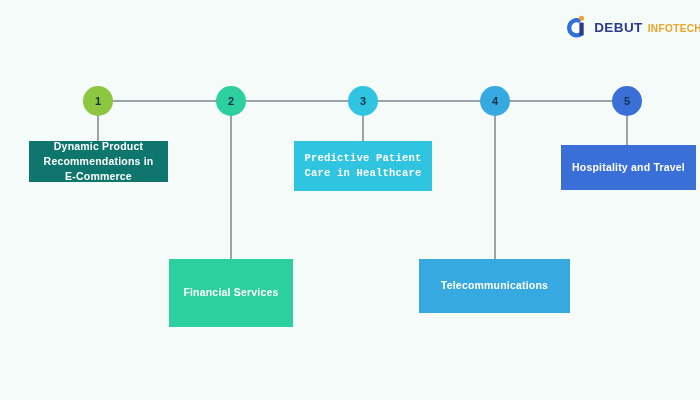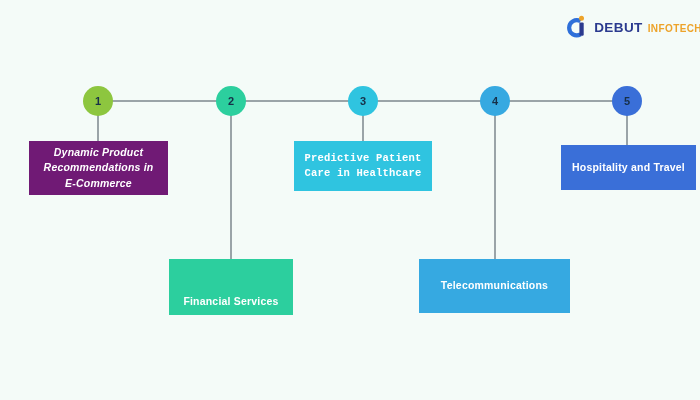--- a/index.html
+++ b/index.html
@@ -140,25 +140,25 @@
   <div class="node" style="left:332px; background:#2fc4e0;">
     <span>3</span>
   </div>
   <div class="node" style="left:464px; background:#36a9e1;">
     <span>4</span>
   </div>
   <div class="node" style="left:596px; background:#3a6fd8;">
     <span>5</span>
   </div>
 
-  <div class="card" style="left:13px; top:141px; width:139px; height:54px; background:#701a75;font-style:italic;">
+  <div class="card" style="left:13px; top:141px; width:139px; height:41px; background:#0f766e;">
     <span>Dynamic Product Recommendations in E-Commerce</span>
   </div>
 
-  <div class="card" style="left:153px; top:259px; width:124px; height:56px; background:#2ccf9e;align-items:flex-end;">
+  <div class="card" style="left:153px; top:259px; width:124px; height:68px; background:#2ccf9e;">
     <span>Financial Services</span>
   </div>
 
   <div class="card" style="left:278px; top:141px; width:138px; height:50px; background:#2fc4e0;font-family:Liberation Mono, monospace;">
     <span>Predictive Patient Care in Healthcare</span>
   </div>
 
   <div class="card" style="left:545px; top:145px; width:135px; height:45px; background:#3a6fd8;">
     <span>Hospitality and Travel</span>
   </div>

